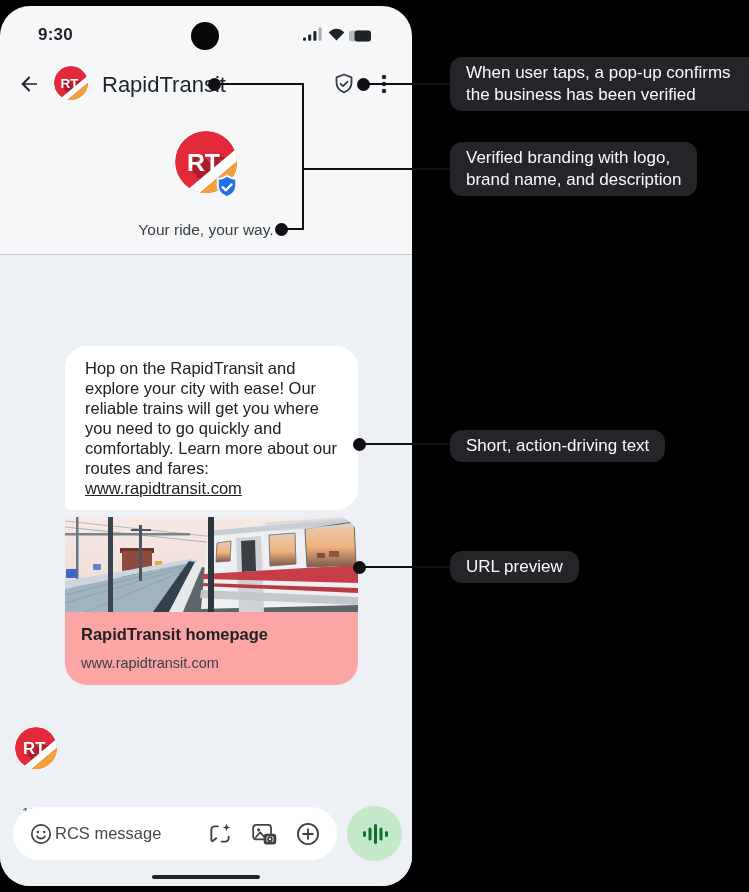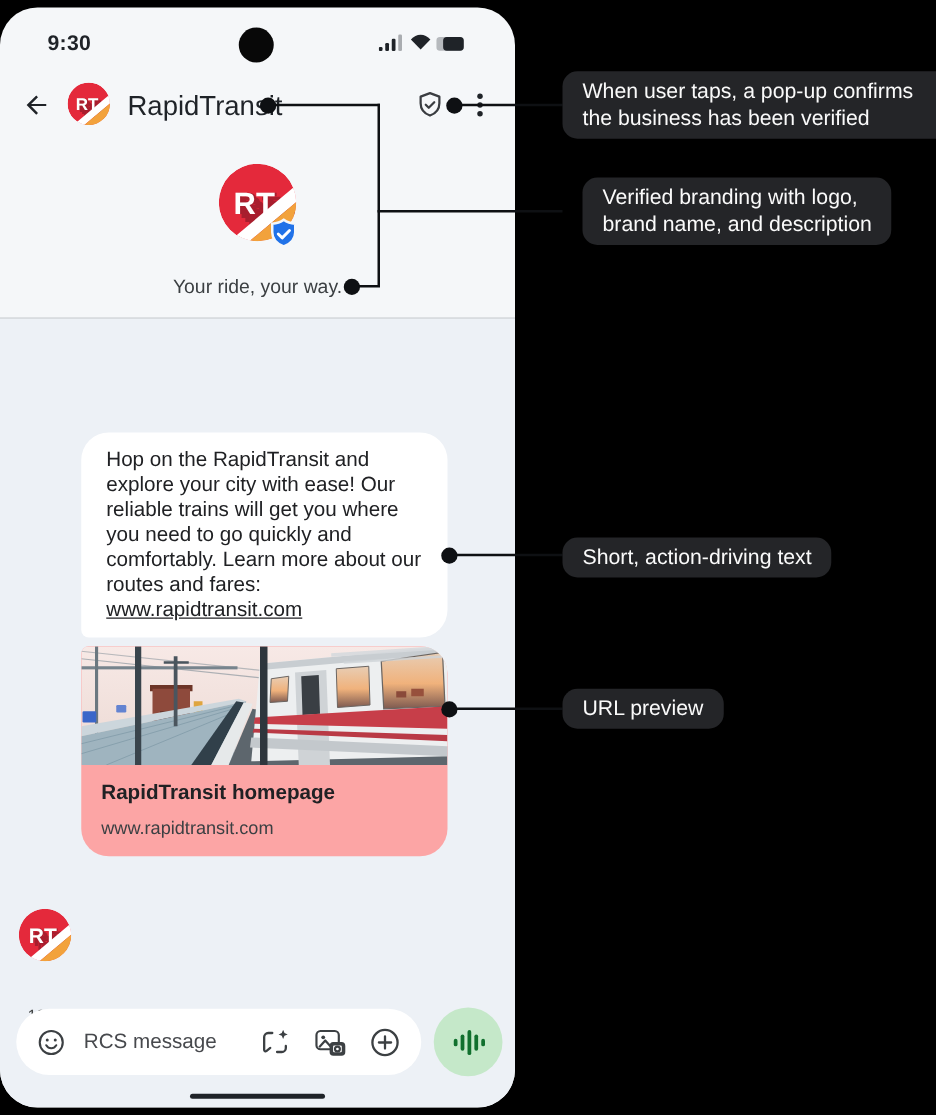--- a/index.html
+++ b/index.html
@@ -34,21 +34,21 @@
   .card-body{padding:13px 16px 14px 16px;}
   .card-title{font-size:16.5px;font-weight:700;color:#202124;}
   .card-desc{margin-top:9px;font-size:16px;line-height:20.5px;color:#3c4043;}
   .card-url{margin-top:11px;font-size:14.5px;color:#3c4043;}
 
   .msg-avatar{left:15px;top:721px;width:42px;height:42px;}
   .timestamp{left:22px;top:799px;font-size:13px;color:#444746;}
 
   .pill{left:13px;top:801px;width:324px;height:53px;background:#fff;border-radius:27px;
         display:flex;align-items:center;box-sizing:border-box;padding:0 16px;}
-  .pill input{flex:1;border:0;outline:none;background:transparent;margin-left:12px;
+  .pill input{flex:1;border:0;outline:none;background:transparent;
               font-size:16.5px;color:#1f2328;font-family:inherit;min-width:20px;}
   .pill input::placeholder{color:#47494d;opacity:1;}
   .pill .ibtn{margin-left:18px;display:flex;align-items:center;}
   .micbtn{left:347px;top:800px;width:55px;height:55px;border-radius:50%;
           background:#c5e8c9;display:flex;align-items:center;justify-content:center;}
   .homebar{left:152px;top:869px;width:108px;height:4px;border-radius:2px;background:#1f2328;}
 
   
   .dot{position:absolute;width:13px;height:13px;border-radius:50%;background:#0e1013;}
   .line{position:absolute;background:#0e1013;}
@@ -313,17 +313,17 @@
   <div class="line" style="left:359px;top:566px;width:91px;height:2px;"></div>
 
   <div class="dot" style="left:208px;top:78px;"></div>
   <div class="dot" style="left:357px;top:78px;"></div>
   <div class="dot" style="left:275px;top:223px;"></div>
   <div class="dot" style="left:353px;top:438px;"></div>
   <div class="dot" style="left:353px;top:561px;"></div>
 
   <div class="callout clip" style="left:450px;top:57px;width:299px;height:54px;">When user taps, a pop-up confirms
 the business has been verified</div>
-  <div class="callout" style="left:466px;top:142px;height:54px;">Verified branding with logo,
+  <div class="callout" style="left:450px;top:142px;height:54px;">Verified branding with logo,
 brand name, and description</div>
   <div class="callout" style="left:450px;top:430px;height:32px;">Short, action-driving text</div>
   <div class="callout" style="left:450px;top:551px;height:32px;">URL preview</div>
 </div>
 
 </body></html>

